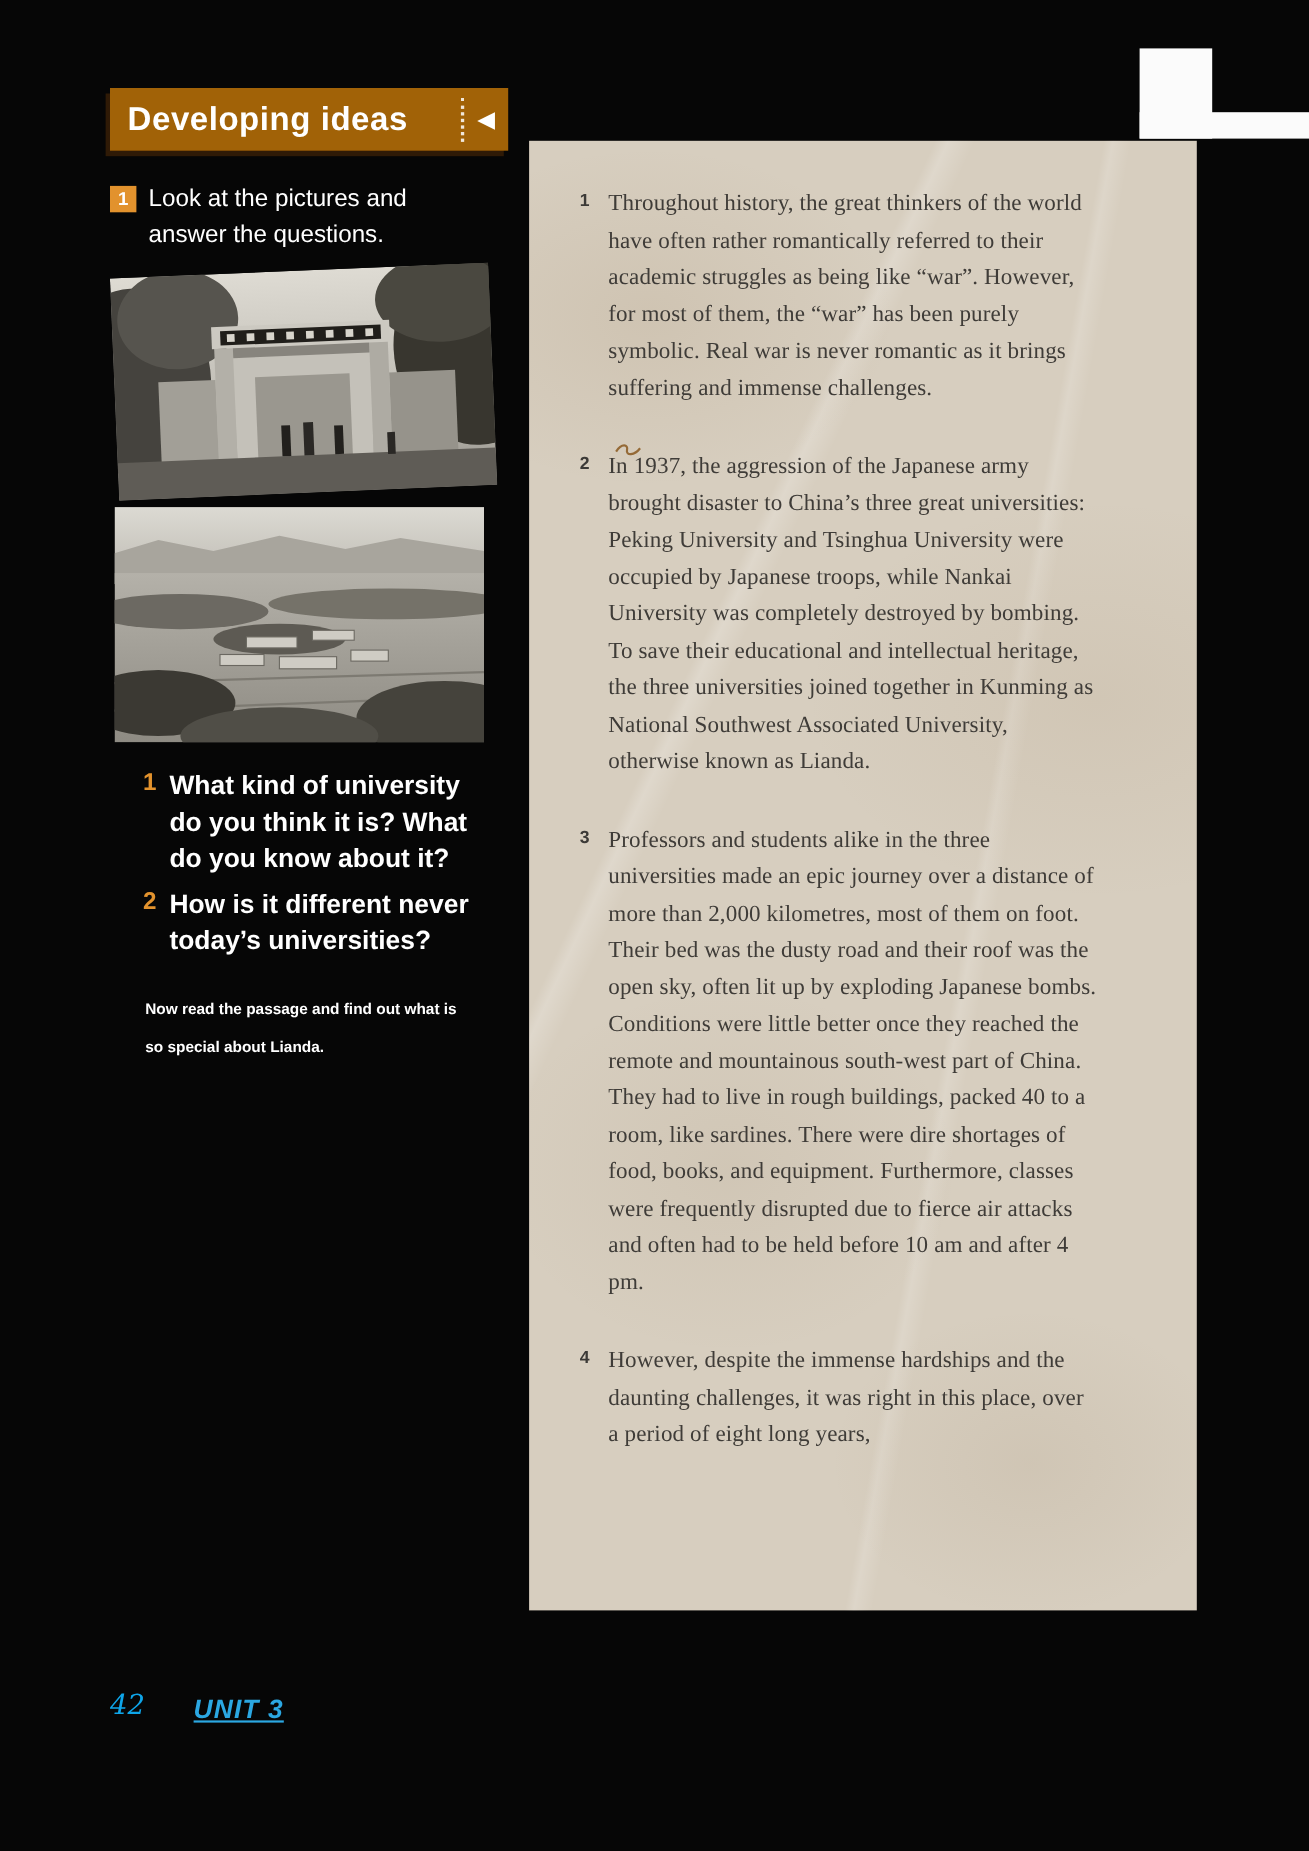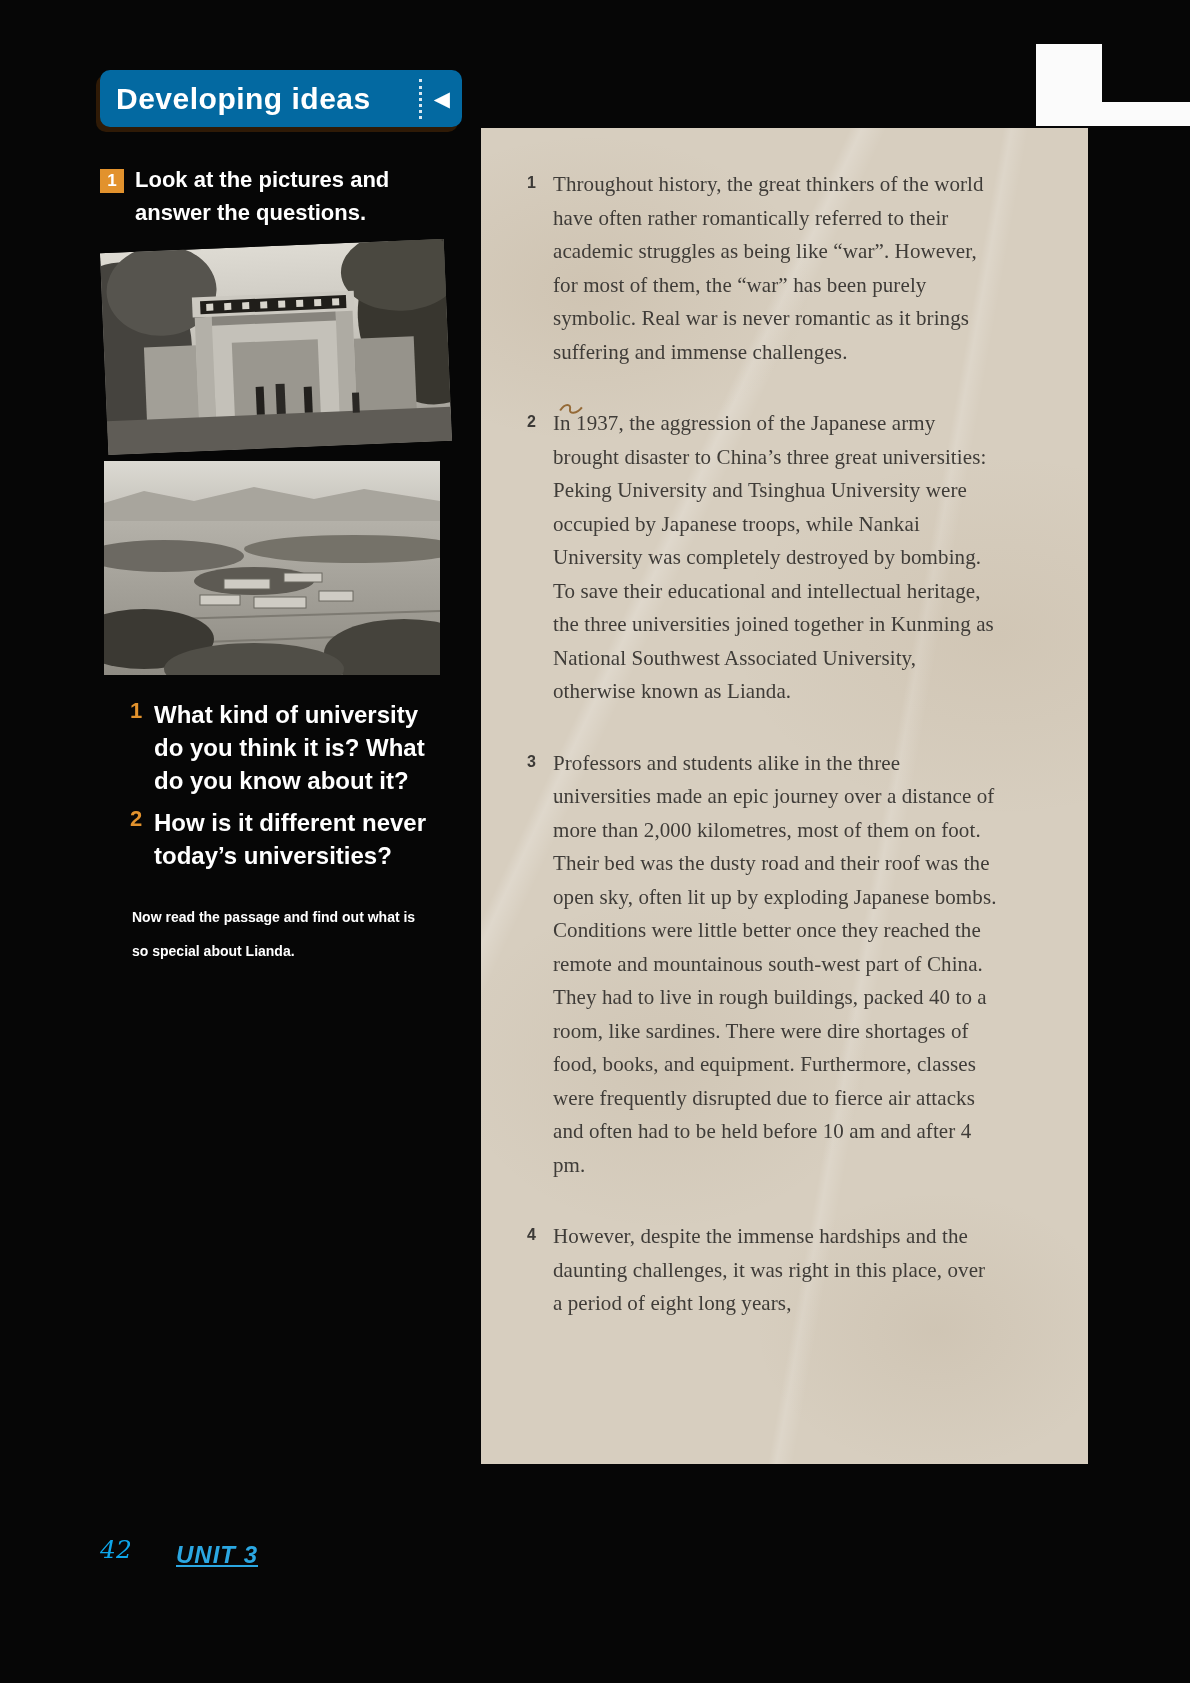--- a/index.html
+++ b/index.html
@@ -9,38 +9,37 @@
     background:#060606; overflow:hidden;
     font-family:"Liberation Sans", sans-serif;
   }
 
   
   .corner-v { position:absolute; left:1036px; top:44px; width:66px; height:82px; background:#fbfbfb; }
   .corner-h { position:absolute; left:1036px; top:102px; width:154px; height:24px; background:#fbfbfb; }
 
   
   .banner {
-    position:absolute; left:100px; top:70px; width:362px; height:57px;
-    background:#0369a1; display:flex; align-items:center;
+    position:absolute; left:100px; top:80px; width:362px; height:57px;
+    background:#a16207; display:flex; align-items:center;
     padding:0 12px 0 16px;
     box-shadow:-4px 5px 0 rgba(52,29,7,0.9);
-    border-radius:10px;
   }
   .banner-title { color:#ffffff; font-weight:bold; font-size:30px; letter-spacing:0.5px; flex:1; }
   .banner-divider { width:0; height:40px; border-left:3px dotted rgba(255,255,255,0.85); margin:0 12px 0 6px; }
   .banner-arrow { color:#ffffff; font-size:21px; line-height:1; }
 
   
   .activity-head { position:absolute; left:100px; top:163px; width:356px; display:flex; }
   .num-badge {
     flex:0 0 auto; width:24px; height:24px; background:#e2922d; color:#fff;
     font-weight:bold; font-size:17px; display:flex; align-items:center; justify-content:center;
     margin:6px 11px 0 0;
   }
-  .instruction { color:#fff; font-weight:bold; font-size:22px; line-height:33px; width:290px; }
+  .instruction { color:#fff; font-weight:normal; font-size:22px; line-height:33px; width:290px; }
 
   .photo { position:absolute; overflow:hidden; }
   .photo svg { width:100%; height:100%; display:block; }
   .photo-gate { left:104px; top:246px; width:344px; height:202px; transform:rotate(-2.4deg); }
   .photo-aerial { left:104px; top:461px; width:336px; height:214px; }
 
   .questions { position:absolute; left:130px; top:698px; width:320px; list-style:none; }
   .question { display:flex; margin-bottom:9px; }
   .q-num { color:#e2922d; font-weight:bold; font-size:22px; width:24px; flex:0 0 auto; }
   .q-text { color:#ffffff; font-weight:bold; font-size:24px; line-height:33px; width:288px; }

